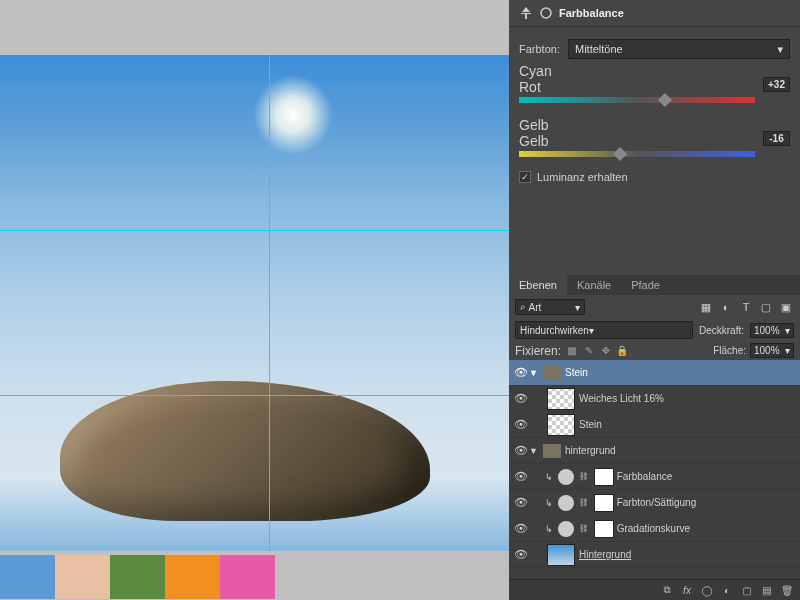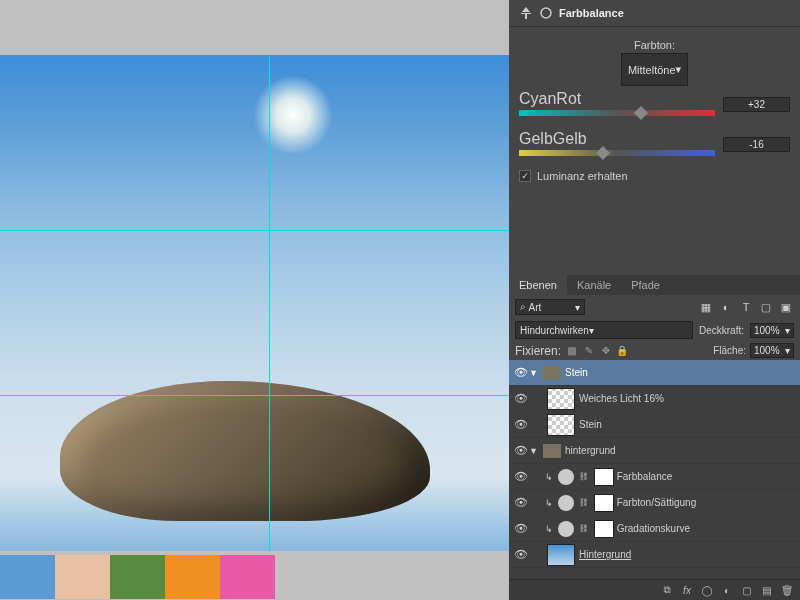--- a/index.html
+++ b/index.html
@@ -9,27 +9,27 @@
 .sun { position: absolute; left: 253px; top: 20px; width: 80px; height: 80px; background: radial-gradient(circle, rgba(255,255,255,1) 0%, rgba(255,255,240,0.8) 30%, rgba(255,255,220,0) 70%); }
 .rock { position: absolute; left: 60px; bottom: 30px; width: 370px; height: 140px; background: linear-gradient(135deg, #a8906e 0%, #8a7559 20%, #6b5d48 50%, #4d4330 80%, #3a3020 100%); border-radius: 50% 60% 40% 35% / 60% 70% 35% 40%; box-shadow: inset -20px -10px 30px rgba(0,0,0,0.4), inset 15px 10px 25px rgba(220,200,170,0.3); }
 .guide-h { position: absolute; left: 0; width: 100%; height: 1px; background: #00e0e0; }
 .guide-v { position: absolute; top: 0; height: 100%; width: 1px; background: #00e0e0; }
 .swatches { position: absolute; left: 0; top: 555px; display: flex; }
 .swatch { width: 55px; height: 44px; }
 .panels { position: absolute; right: 0; top: 0; width: 291px; height: 600px; background: #454545; color: #d0d0d0; font-size: 11px; }
 .panel-header { background: #454545; padding: 6px 10px; display: flex; align-items: center; gap: 6px; border-bottom: 1px solid #333; }
 .icon-small { width: 14px; height: 14px; display: inline-block; }
 .cb-body { padding: 8px 10px; }
-.cb-row { display: flex; align-items: center; gap: 2px; margin: 4px 0; flex-direction: column; }
+.cb-row { display: flex; align-items: center; gap: 8px; margin: 4px 0; }
 .cb-select { flex: 1; background: #333; color: #ddd; border: 1px solid #222; padding: 9px 6px; font-size: 11px; height: 18px; display: flex; align-items: center; justify-content: space-between; }
 .slider-block { margin: 4px 0 12px 0; }
-.slider-labels { display: flex; font-size: 16px; }
+.slider-labels { display: flex; justify-content: space-between; font-size: 14px; flex-direction: column; }
 .slider-track { position: relative; height: 6px; margin: 2px 0; }
 .slider-thumb { position: absolute; top: -2px; width: 10px; height: 10px; background: #888; transform: translateX(-50%) rotate(45deg); }
-.slider-val { position: absolute; right: 0; top: -3px; width: 67px; background: #333; color: #ddd; text-align: center; font-size: 10px; padding: 1px 0; border: 1px solid #222; }
+.slider-val { position: absolute; right: 0; top: -3px; width: 27px; background: #333; color: #ddd; text-align: center; font-size: 10px; padding: 1px 0; border: 1px solid #222; font-weight: bold; }
 .slider-wrap { display: flex; align-items: center; gap: 8px; }
 .slider-left { flex: 1; }
 .checkbox-row { display: flex; align-items: center; gap: 6px; margin-top: 8px; }
 .checkbox { width: 12px; height: 12px; background: #333; border: 1px solid #666; display: flex; align-items: center; justify-content: center; font-size: 9px; color: #ddd; }
 .layers-panel { position: absolute; top: 275px; left: 0; right: 0; bottom: 0; background: #454545; display: flex; flex-direction: column; }
 .tabs { display: flex; background: #3a3a3a; text-align: center; }
 .tab { padding: 4px 10px; font-size: 11px; color: #aaa; }
 .tab.active { background: #454545; color: #ddd; }
 .layers-toolbar { display: flex; align-items: center; padding: 4px 6px; gap: 4px; }
 .search-box { background: #333; border: 1px solid #222; padding: 1px 4px; font-size: 10px; color: #ddd; width: 70px; display: flex; align-items: center; gap: 3px; }

